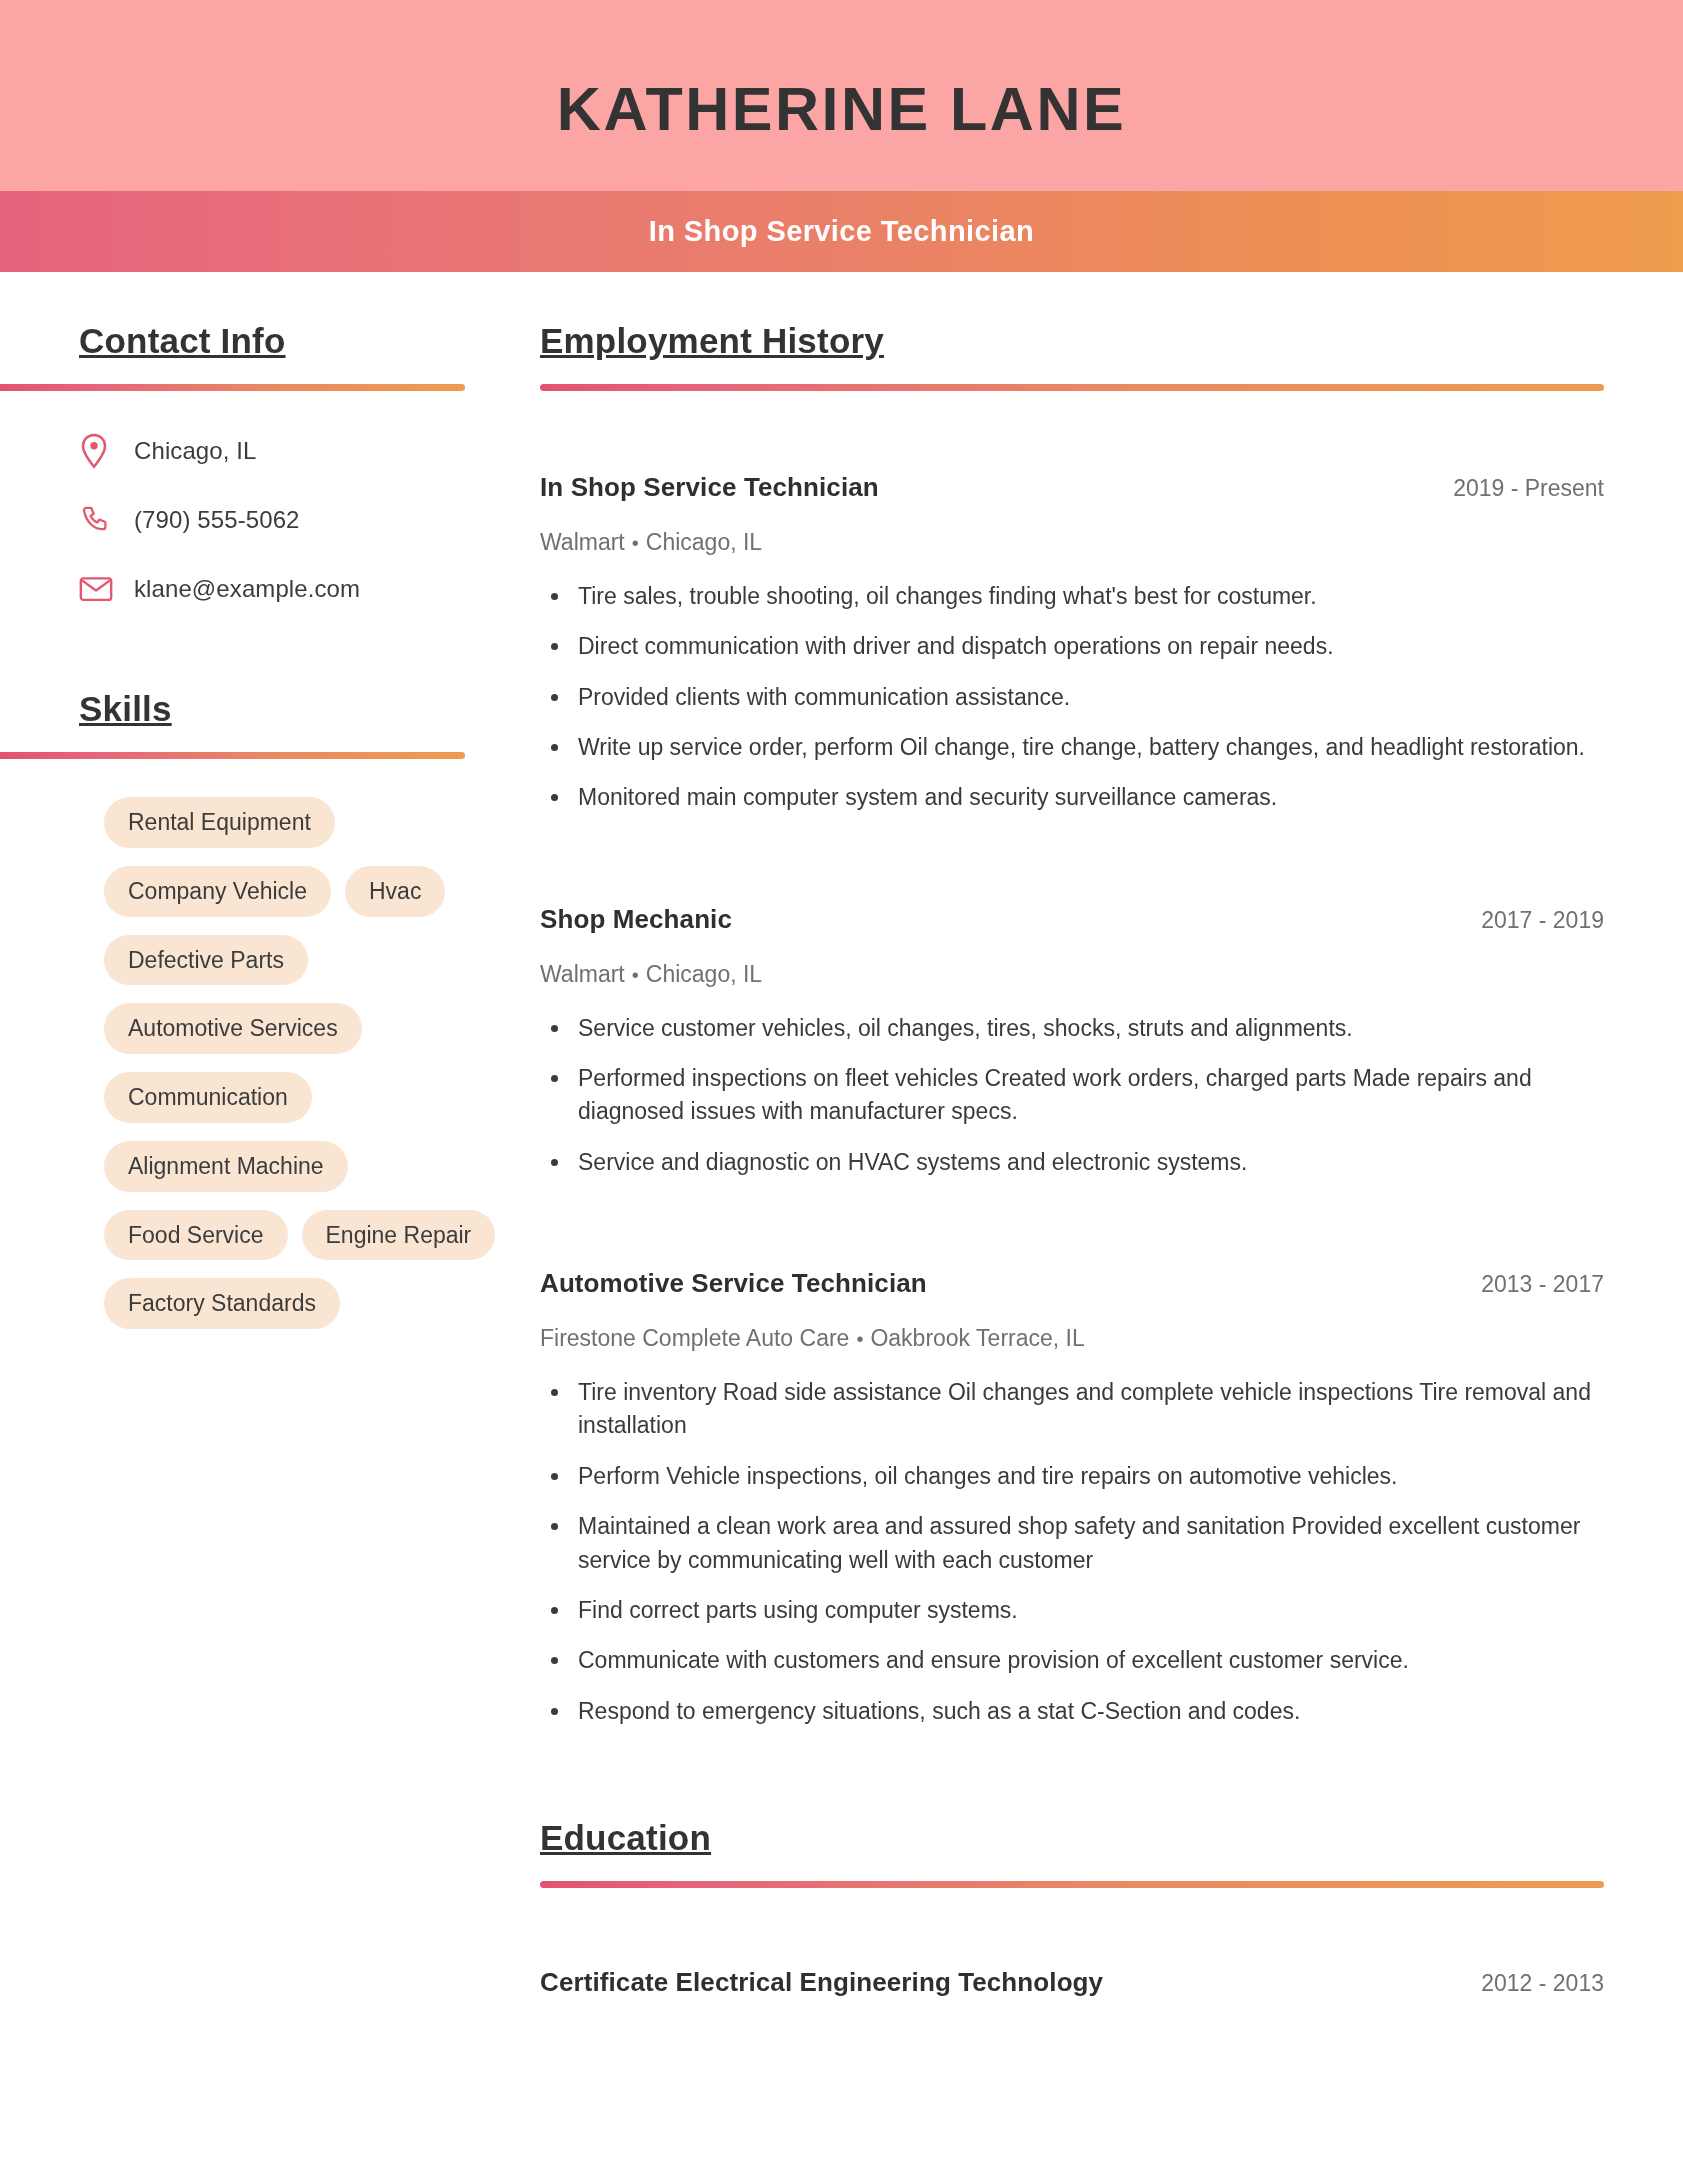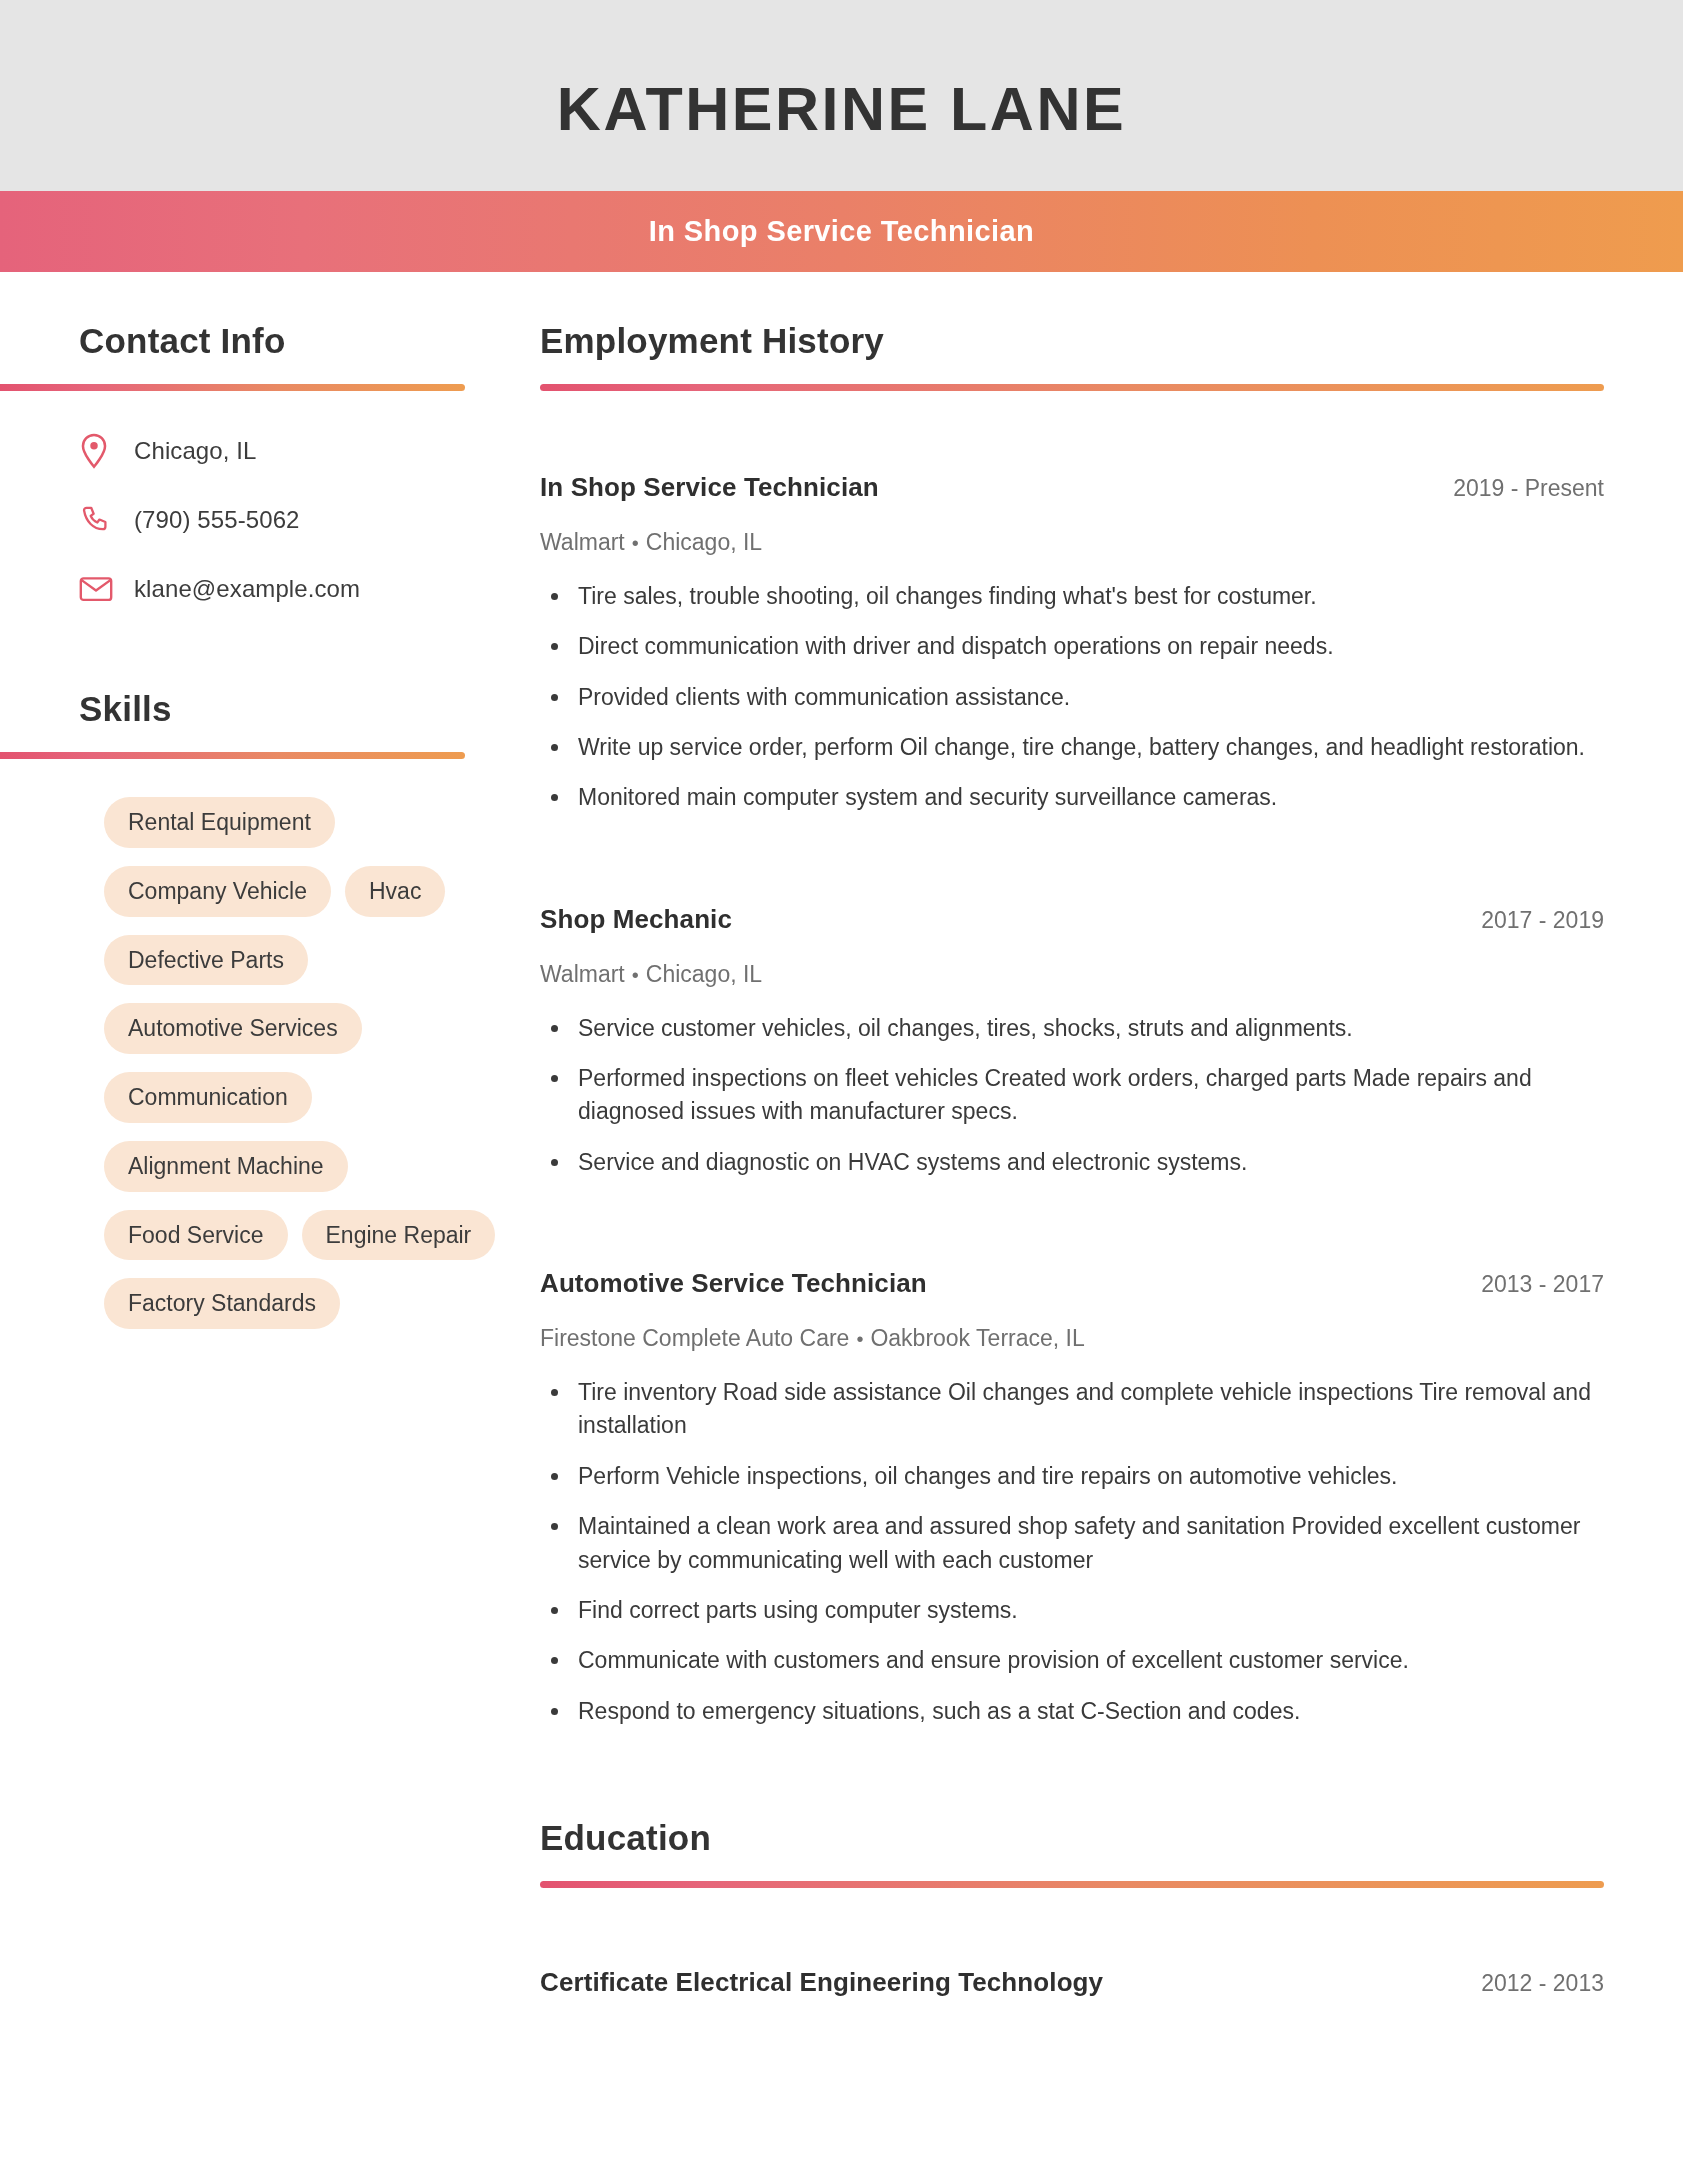--- a/index.html
+++ b/index.html
@@ -15,21 +15,21 @@
     color: #3a3a3a;
     position: relative;
     overflow: hidden;
   }
 
   
   .resume-header {
     width: 100%;
     padding-top: 77px;
     padding-bottom: 50px;
-    background: #e5e5e5;
+    background: #fca5a5;
   }
 
   .candidate-name {
     text-align: center;
     font-size: 61px;
     font-weight: bold;
     letter-spacing: 2.5px;
     color: #333333;
     line-height: 1.05;
     text-transform: uppercase;
@@ -70,20 +70,21 @@
     padding-right: 79px;
   }
 
   
   .section-heading {
     font-size: 35px;
     font-weight: bold;
     color: #333333;
     letter-spacing: 0.2px;
     line-height: 1.2;
+    text-decoration: underline;
   }
 
   .sidebar .section-heading { padding-left: 79px; }
 
   .rule {
     height: 7px;
     border-radius: 4px;
     margin-top: 22px;
   }
 

